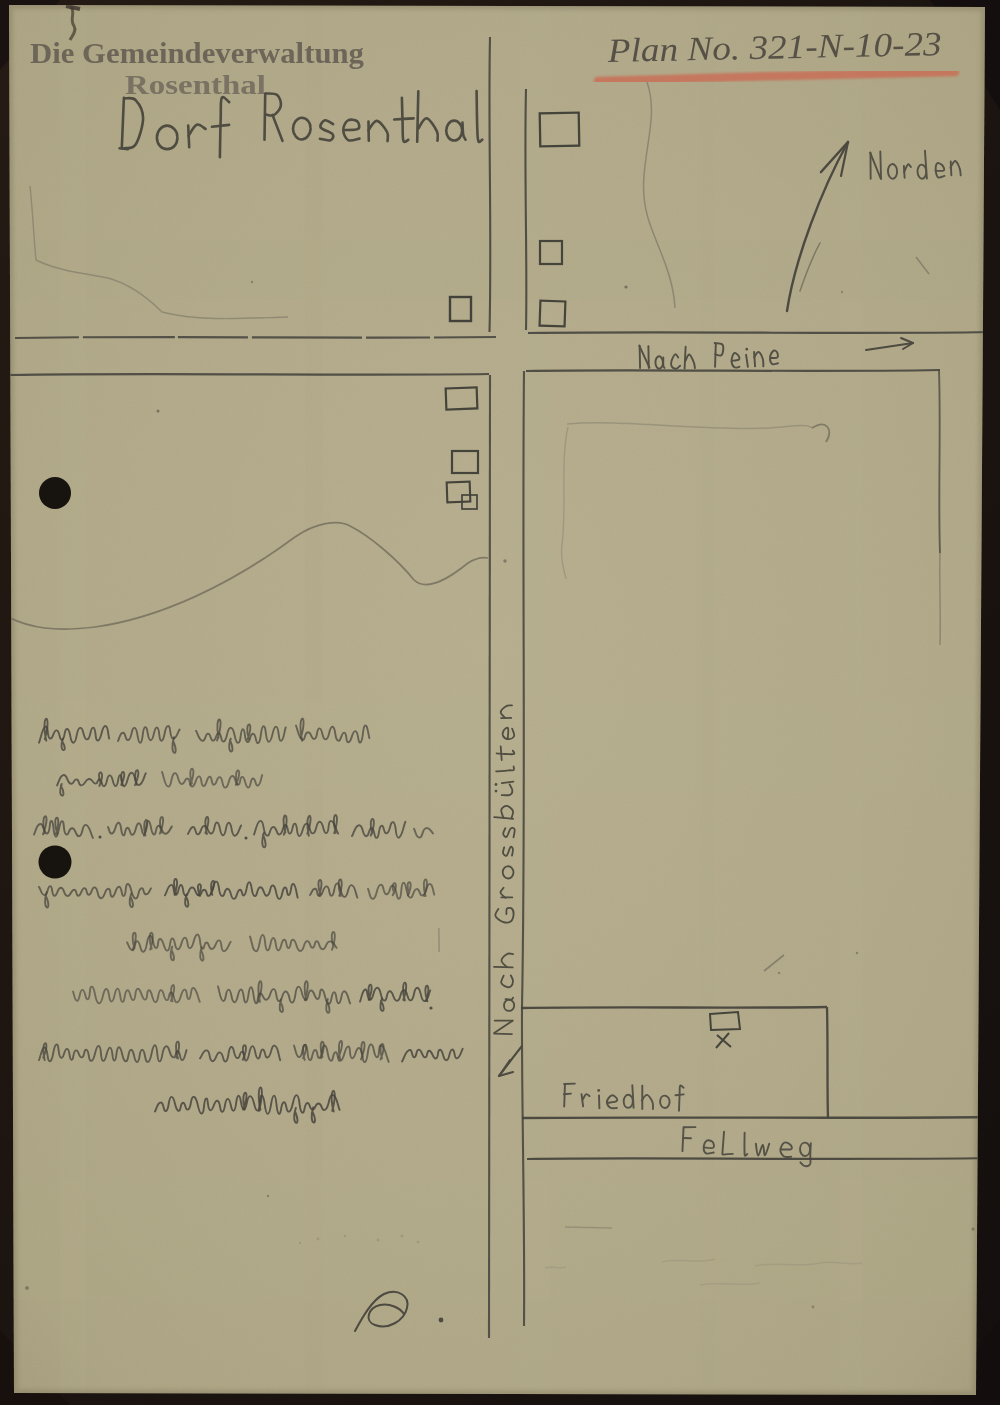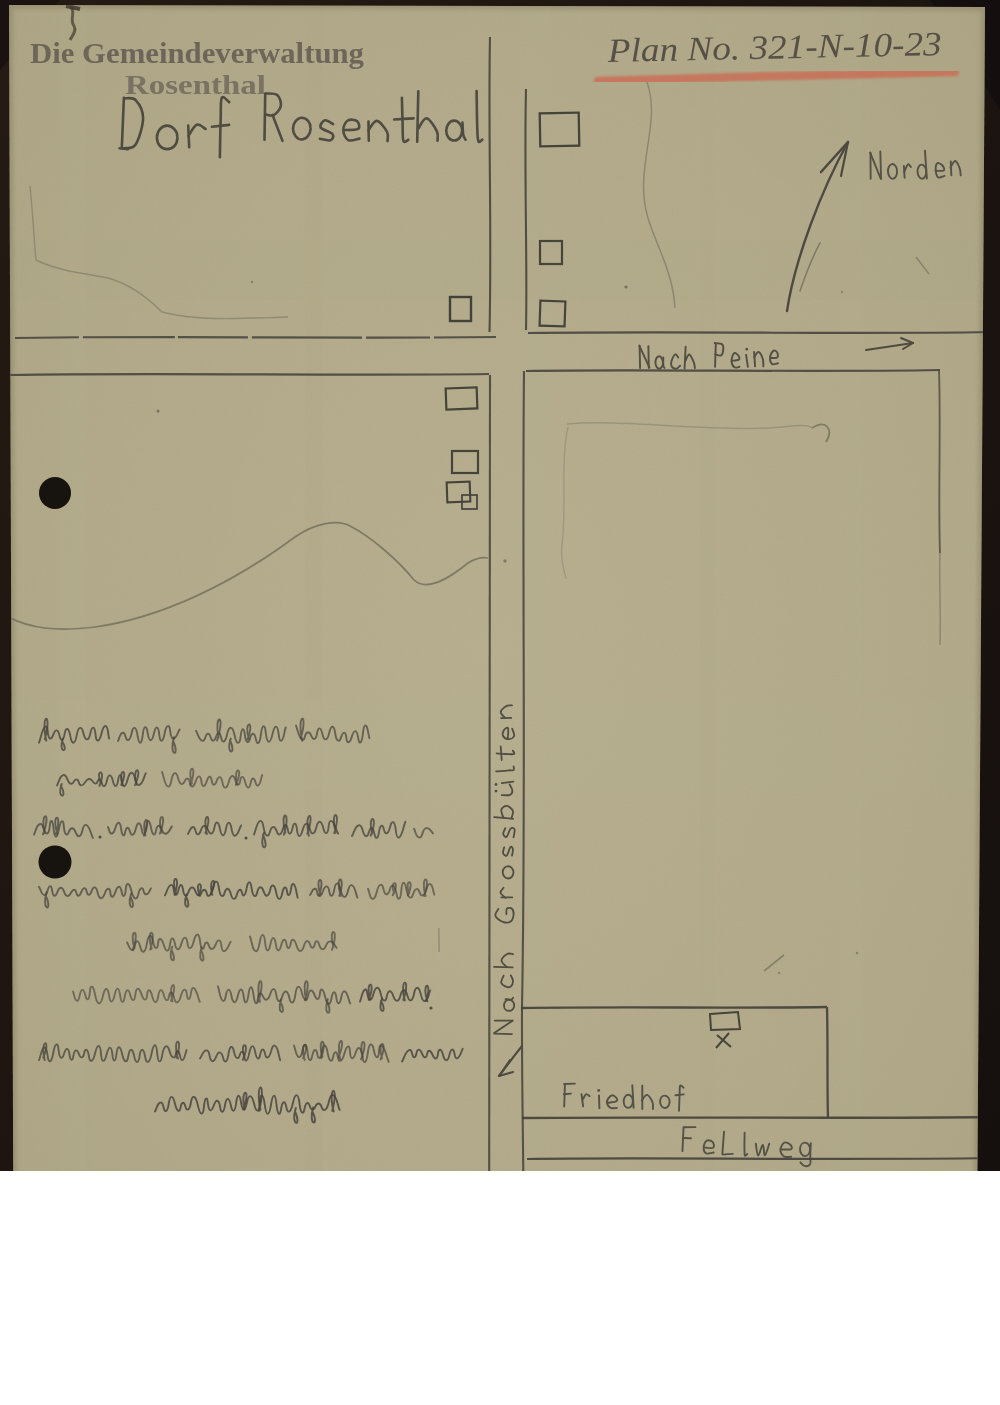--- a/index.html
+++ b/index.html
@@ -1,16 +1,16 @@
 <!DOCTYPE html>
 <html><head>
 <meta charset="utf-8">
 <style>
 html,body{margin:0;padding:0;}
-#scan{position:relative;width:1000px;height:1171px;background:#191212;overflow:hidden;font-family:"Liberation Sans",sans-serif;}
+#scan{position:relative;width:1000px;height:1405px;background:#191212;overflow:hidden;font-family:"Liberation Sans",sans-serif;}
 svg{display:block;}
 </style>
 </head>
 <body>
 <div id="scan">
 <svg width="1000" height="1405" viewBox="0 0 1000 1405">
 <defs>
 <radialGradient id="papervig" cx="50%" cy="46%" r="78%">
   <stop offset="0%" stop-color="#b8b090"></stop>
   <stop offset="55%" stop-color="#b3ab8b"></stop>

